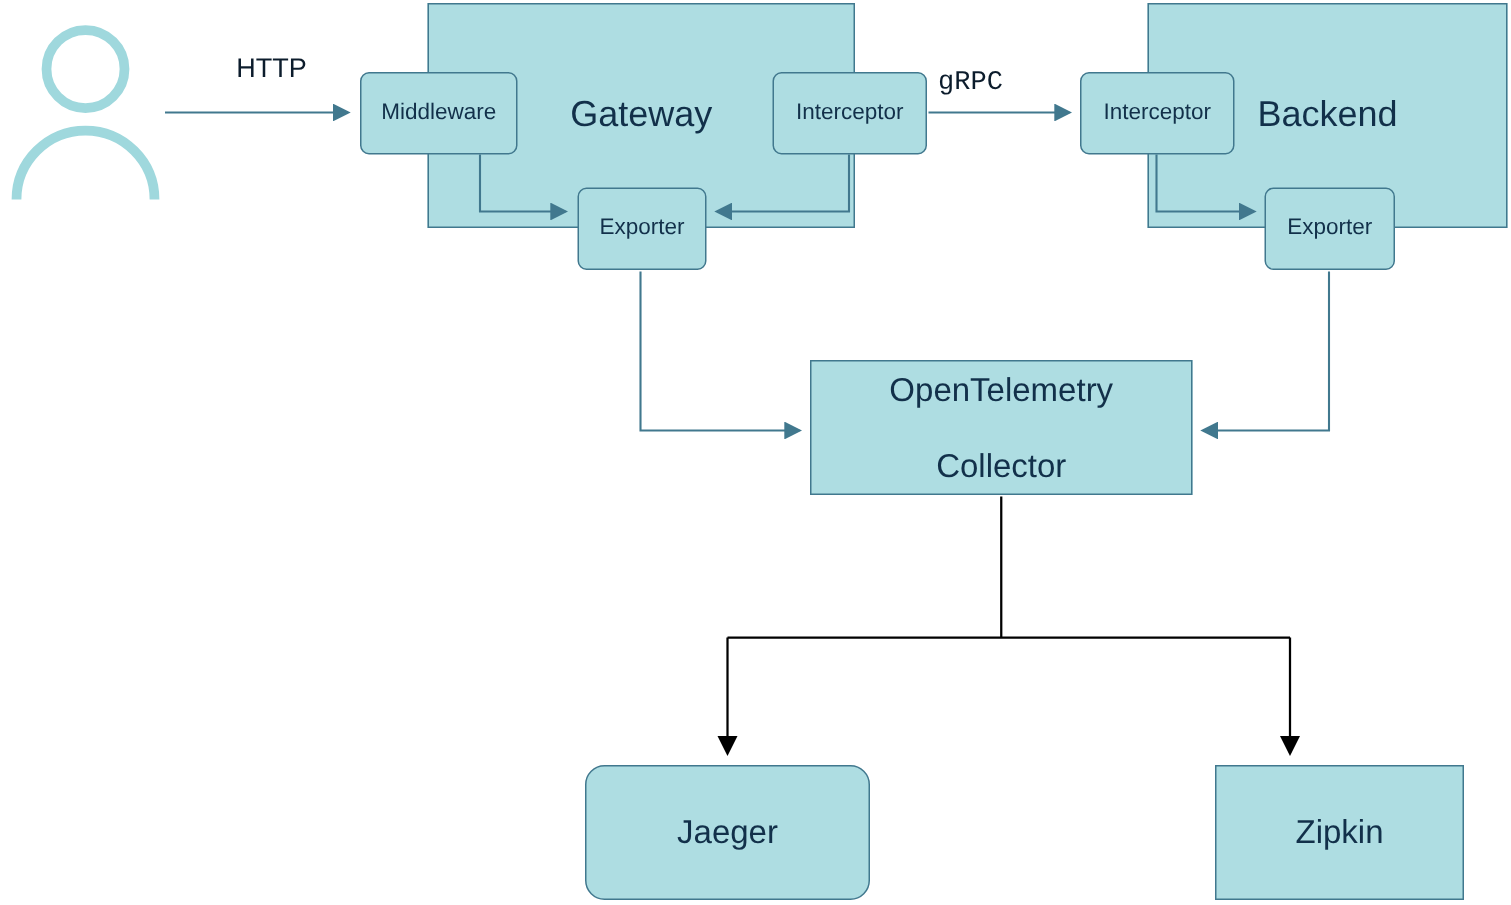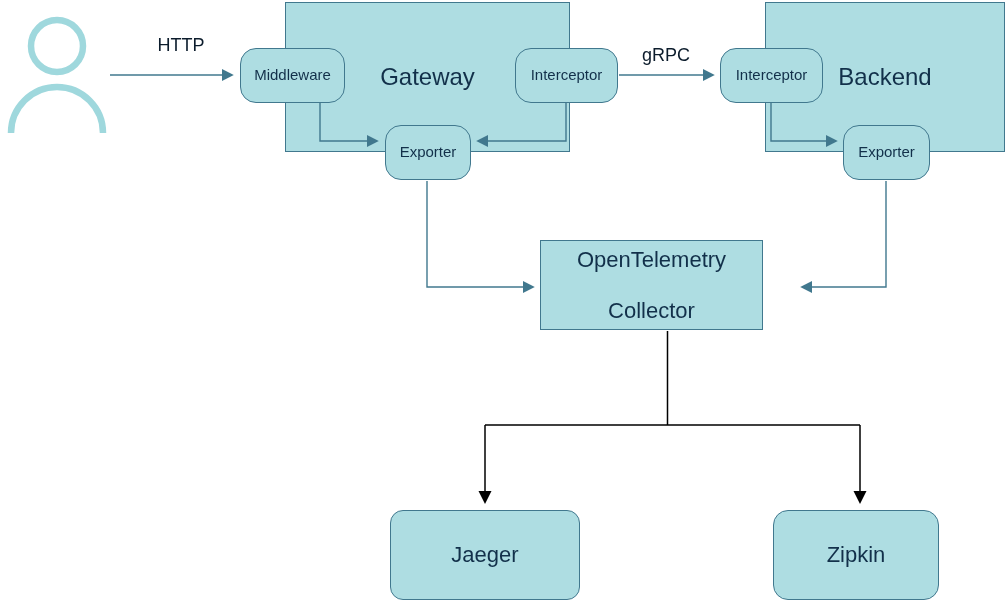--- a/index.html
+++ b/index.html
@@ -20,21 +20,21 @@
     border: 1px solid #41788e;
     color: #12304a;
     display: flex;
     flex-direction: column;
     align-items: center;
     justify-content: center;
     text-align: center;
     line-height: 1.25;
   }
   .node.small {
-    border-radius: 16px;
+    border-radius: 6px;
     font-size: 15px;
   }
   .node.big {
     font-size: 24px;
   }
   .node.mid {
     font-size: 22px;
   }
   .edge-label {
     position: absolute;
@@ -89,35 +89,35 @@
   </div>
 
   <div class="node small" style="left:720px; top:48px; width:103px; height:55px;">
     <span>Interceptor</span>
   </div>
 
   <div class="node small" style="left:843px; top:125px; width:87px; height:55px;">
     <span>Exporter</span>
   </div>
 
-  <div class="node mid" style="left:540px; top:240px; width:223px; height:90px;gap:23px;">
+  <div class="node mid" style="left:540px; top:240px; width:255px; height:90px;gap:23px;">
     <span>OpenTelemetry</span>
     <span>Collector</span>
   </div>
 
   <div class="node mid" style="left:390px; top:510px; width:190px; height:90px;border-radius:13px;">
     <span>Jaeger</span>
   </div>
 
-  <div class="node mid" style="left:773px; top:510px; width:166px; height:90px;border-radius:15px;">
+  <div class="node mid" style="left:810px; top:510px; width:166px; height:90px;">
     <span>Zipkin</span>
   </div>
 
   <div class="edge-label" style="left:146px; top:35px; width:70px;">HTTP</div>
-  <div class="edge-label" style="left:631px; top:45px; width:70px;">gRPC</div>
+  <div class="edge-label" style="left:612px; top:45px; width:70px;font-family:Liberation Mono, monospace;">gRPC</div>
 
   <svg class="overlay" width="1007" height="603" viewBox="0 0 1007 603">
     <defs>
       <marker id="arrow-blue" viewBox="0 0 10 10" refX="8.5" refY="5" markerWidth="8.5" markerHeight="8.5" orient="auto-start-reverse">
         <path d="M0,0 L10,5 L0,10 z" fill="#41788e"></path>
       </marker>
       <marker id="arrow-black" viewBox="0 0 10 10" refX="8.5" refY="5" markerWidth="9" markerHeight="9" orient="auto-start-reverse">
         <path d="M0,0 L10,5 L0,10 z" fill="#000000"></path>
       </marker>
     </defs>

